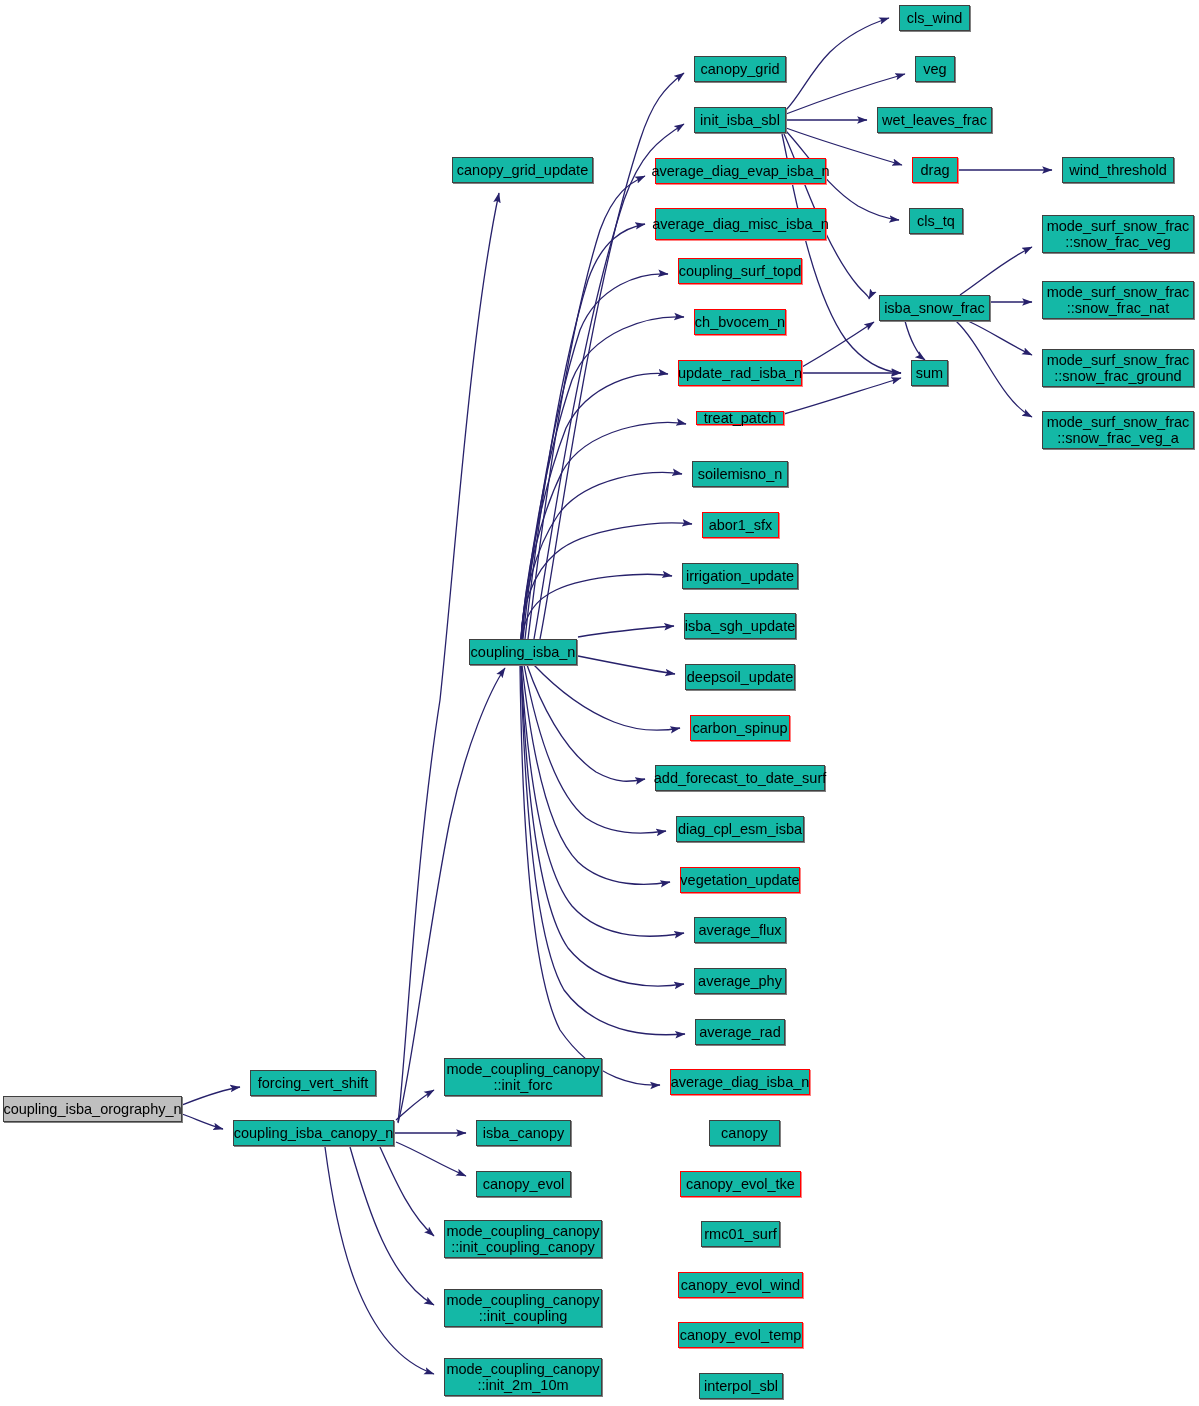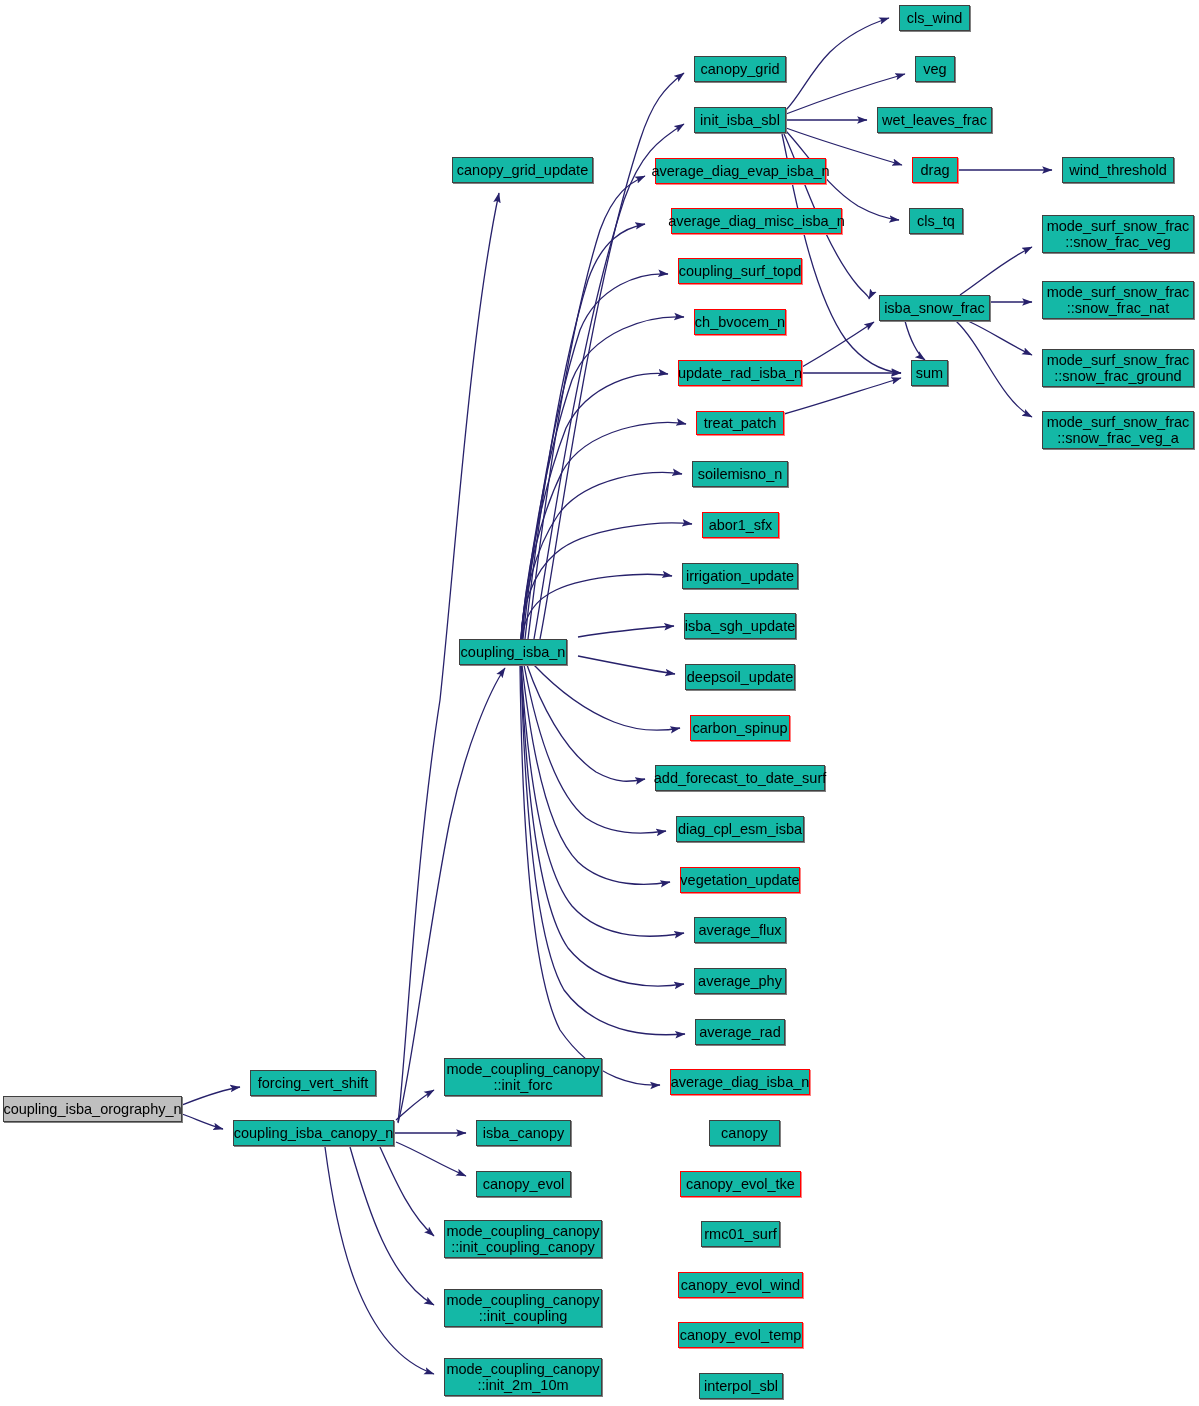--- a/index.html
+++ b/index.html
@@ -87,39 +87,39 @@
         <path d="M802,367 C828,352 856,334 874,322" marker-end="url(#arrow)"></path>
         <path d="M802,373 L901,373" marker-end="url(#arrow)"></path>
         <path d="M784,414 C820,404 868,388 901,378" marker-end="url(#arrow)"></path>
       </g>
   </svg>
   <div id="node-layer">
       <div class="node root" style="left: 3px; top: 1096px; width: 179px; height: 26px;"><span>coupling_isba_orography_n</span></div>
       <div class="node" style="left: 250px; top: 1070px; width: 126px; height: 26px;"><span>forcing_vert_shift</span></div>
       <div class="node" style="left: 233px; top: 1120px; width: 161px; height: 26px;"><span>coupling_isba_canopy_n</span></div>
       <div class="node" style="left: 452px; top: 157px; width: 141px; height: 26px;"><span>canopy_grid_update</span></div>
-      <div class="node" style="left: 459px; top: 639px; width: 108px; height: 26px;"><span>coupling_isba_n</span></div>
+      <div class="node" style="left: 469px; top: 639px; width: 108px; height: 26px;"><span>coupling_isba_n</span></div>
       <div class="node" style="left: 444px; top: 1058px; width: 158px; height: 38px;"><span>mode_coupling_canopy
 ::init_forc</span></div>
       <div class="node" style="left: 476px; top: 1120px; width: 95px; height: 26px;"><span>isba_canopy</span></div>
       <div class="node" style="left: 476px; top: 1171px; width: 95px; height: 26px;"><span>canopy_evol</span></div>
       <div class="node" style="left: 444px; top: 1220px; width: 158px; height: 38px;"><span>mode_coupling_canopy
 ::init_coupling_canopy</span></div>
       <div class="node" style="left: 444px; top: 1289px; width: 158px; height: 38px;"><span>mode_coupling_canopy
 ::init_coupling</span></div>
       <div class="node" style="left: 444px; top: 1358px; width: 158px; height: 38px;"><span>mode_coupling_canopy
 ::init_2m_10m</span></div>
       <div class="node" style="left: 694px; top: 56px; width: 92px; height: 26px;"><span>canopy_grid</span></div>
       <div class="node" style="left: 694px; top: 107px; width: 92px; height: 26px;"><span>init_isba_sbl</span></div>
       <div class="node red" style="left: 655px; top: 158px; width: 171px; height: 26px;"><span>average_diag_evap_isba_n</span></div>
-      <div class="node red" style="left: 671px; top: 208px; width: 171px; height: 26px;"><span>average_diag_misc_isba_n</span></div>
+      <div class="node red" style="left: 655px; top: 208px; width: 171px; height: 32px;"><span>average_diag_misc_isba_n</span></div>
       <div class="node red" style="left: 678px; top: 258px; width: 124px; height: 26px;"><span>coupling_surf_topd</span></div>
       <div class="node red" style="left: 694px; top: 309px; width: 92px; height: 26px;"><span>ch_bvocem_n</span></div>
       <div class="node red" style="left: 678px; top: 360px; width: 124px; height: 26px;"><span>update_rad_isba_n</span></div>
-      <div class="node red" style="left: 696px; top: 411px; width: 88px; height: 24px;"><span>treat_patch</span></div>
+      <div class="node red" style="left: 696px; top: 411px; width: 88px; height: 14px;"><span>treat_patch</span></div>
       <div class="node" style="left: 692px; top: 461px; width: 96px; height: 26px;"><span>soilemisno_n</span></div>
       <div class="node red" style="left: 702px; top: 512px; width: 77px; height: 26px;"><span>abor1_sfx</span></div>
       <div class="node" style="left: 682px; top: 563px; width: 116px; height: 26px;"><span>irrigation_update</span></div>
       <div class="node" style="left: 684px; top: 613px; width: 112px; height: 26px;"><span>isba_sgh_update</span></div>
       <div class="node" style="left: 685px; top: 664px; width: 110px; height: 26px;"><span>deepsoil_update</span></div>
       <div class="node red" style="left: 690px; top: 715px; width: 100px; height: 26px;"><span>carbon_spinup</span></div>
       <div class="node" style="left: 655px; top: 765px; width: 170px; height: 26px;"><span>add_forecast_to_date_surf</span></div>
       <div class="node" style="left: 676px; top: 816px; width: 128px; height: 26px;"><span>diag_cpl_esm_isba</span></div>
       <div class="node red" style="left: 680px; top: 867px; width: 120px; height: 26px;"><span>vegetation_update</span></div>
       <div class="node" style="left: 694px; top: 917px; width: 92px; height: 26px;"><span>average_flux</span></div>

